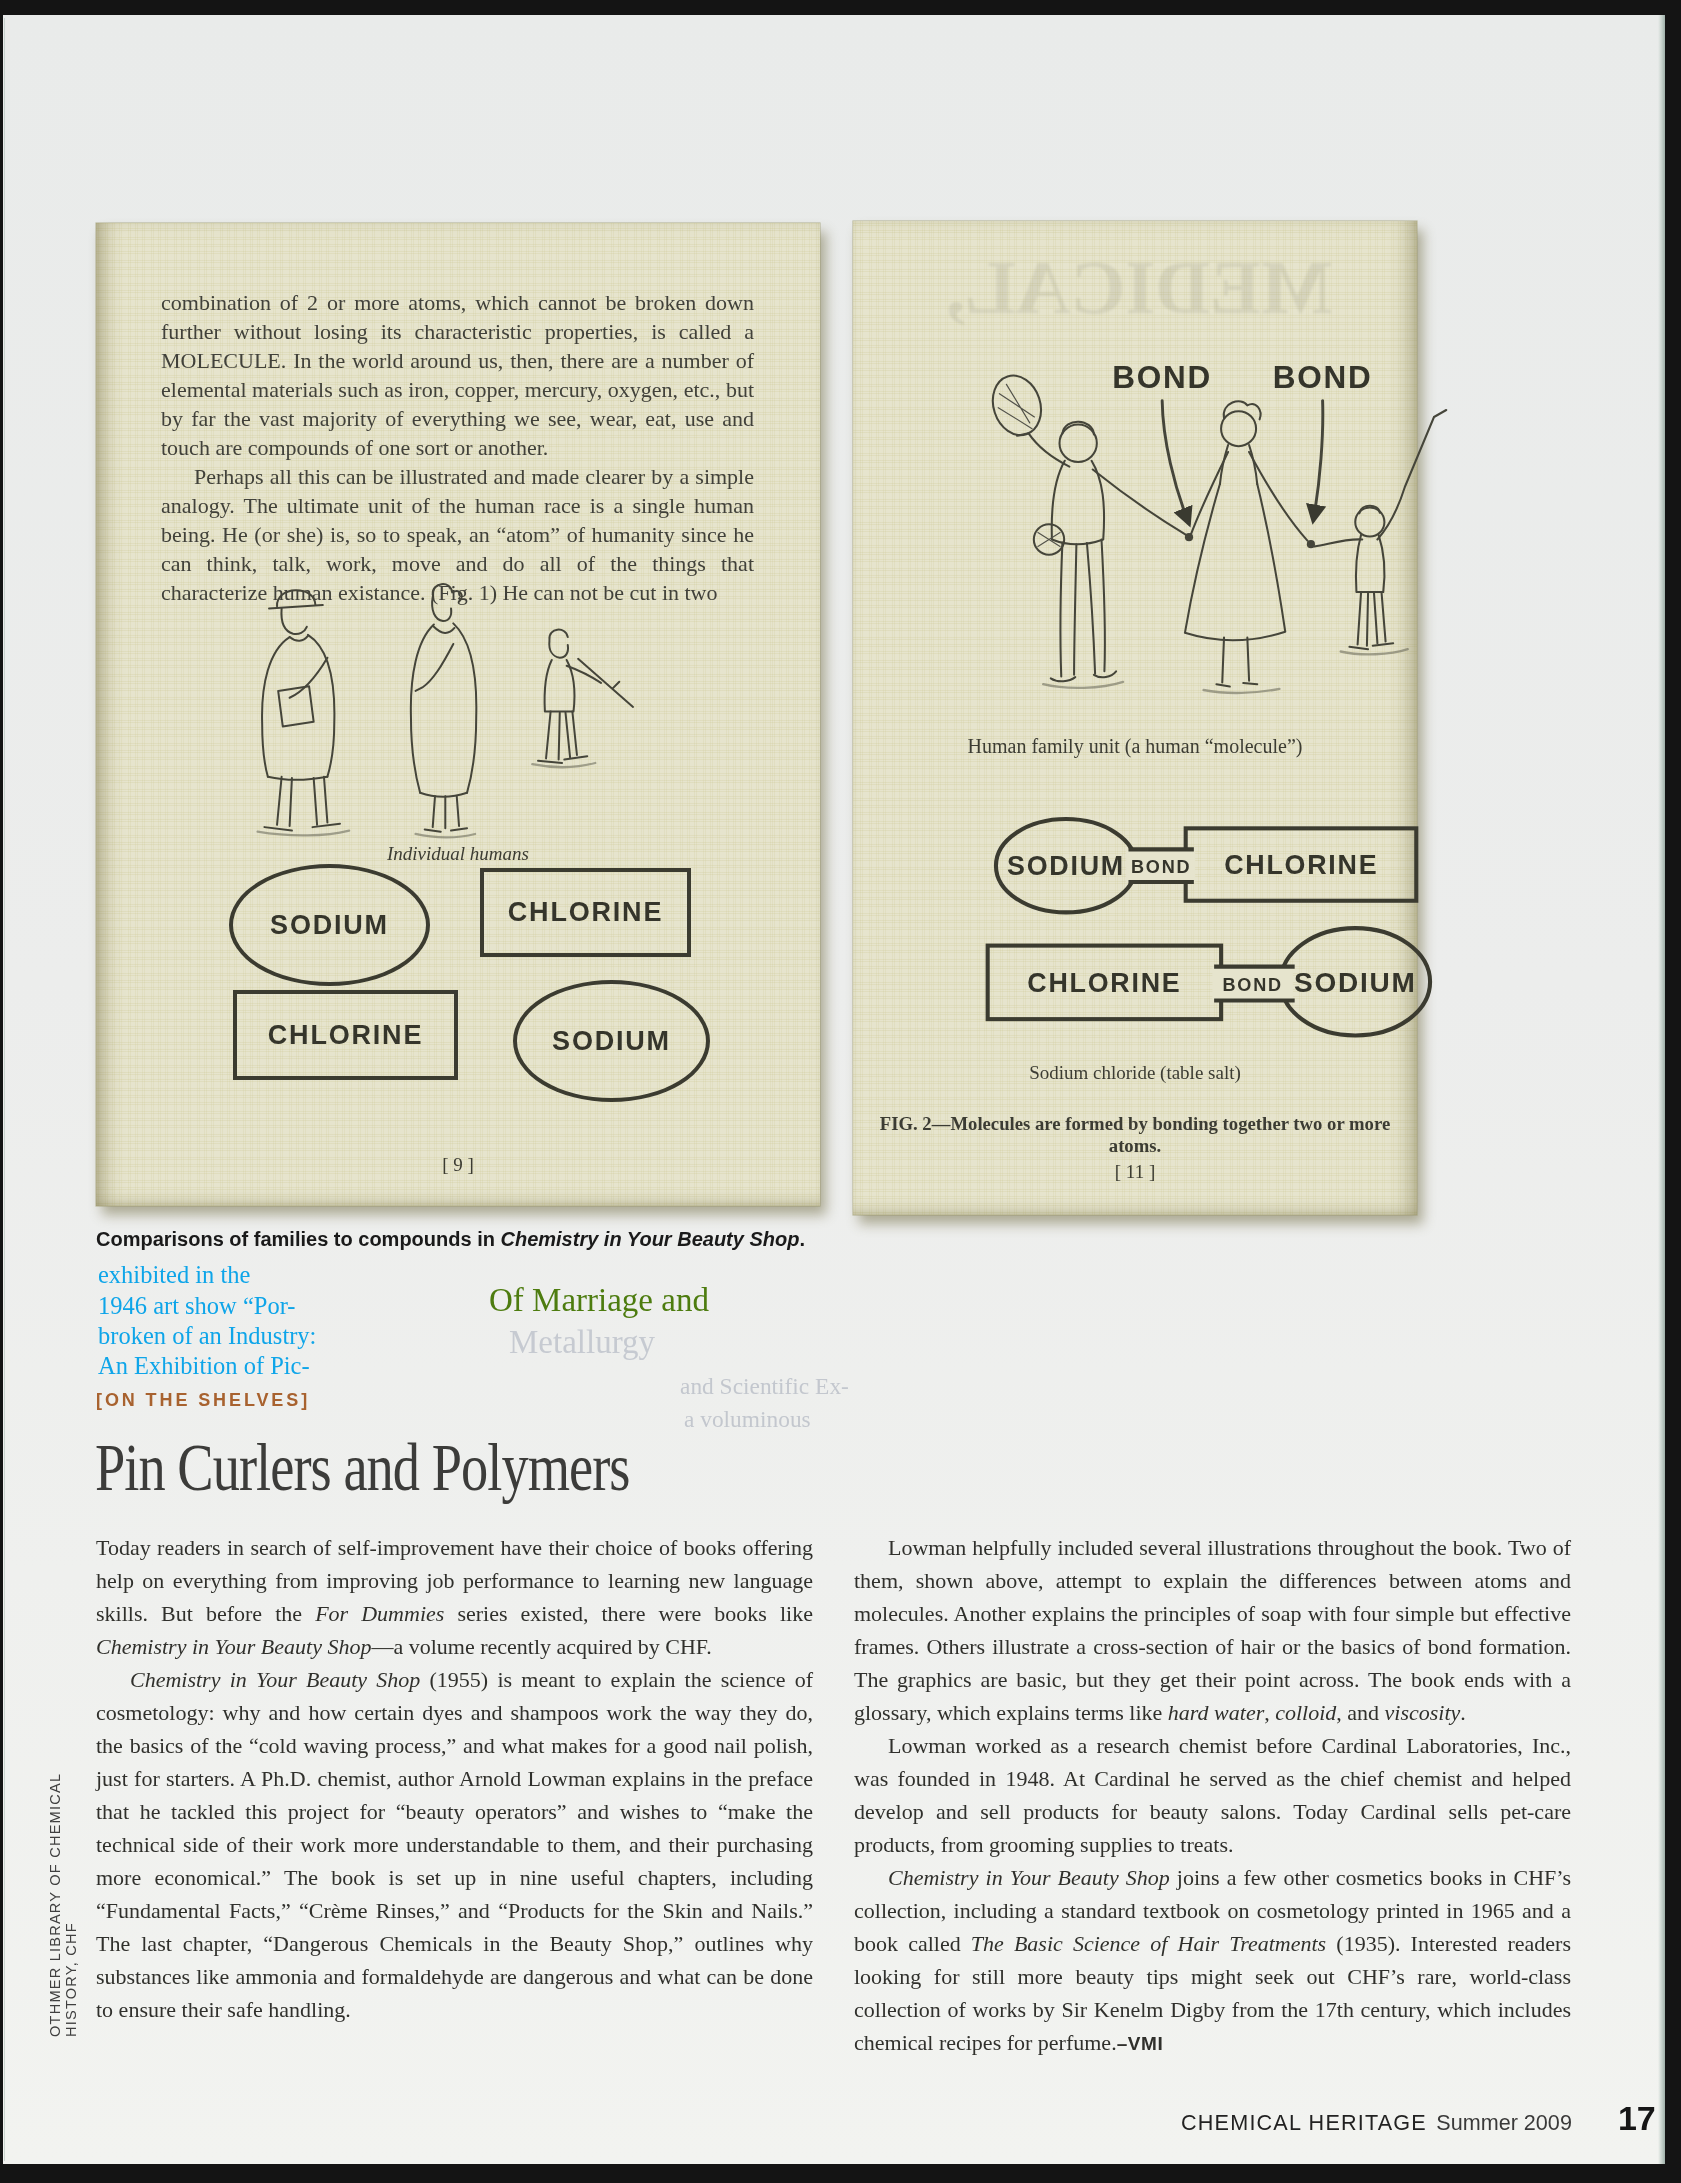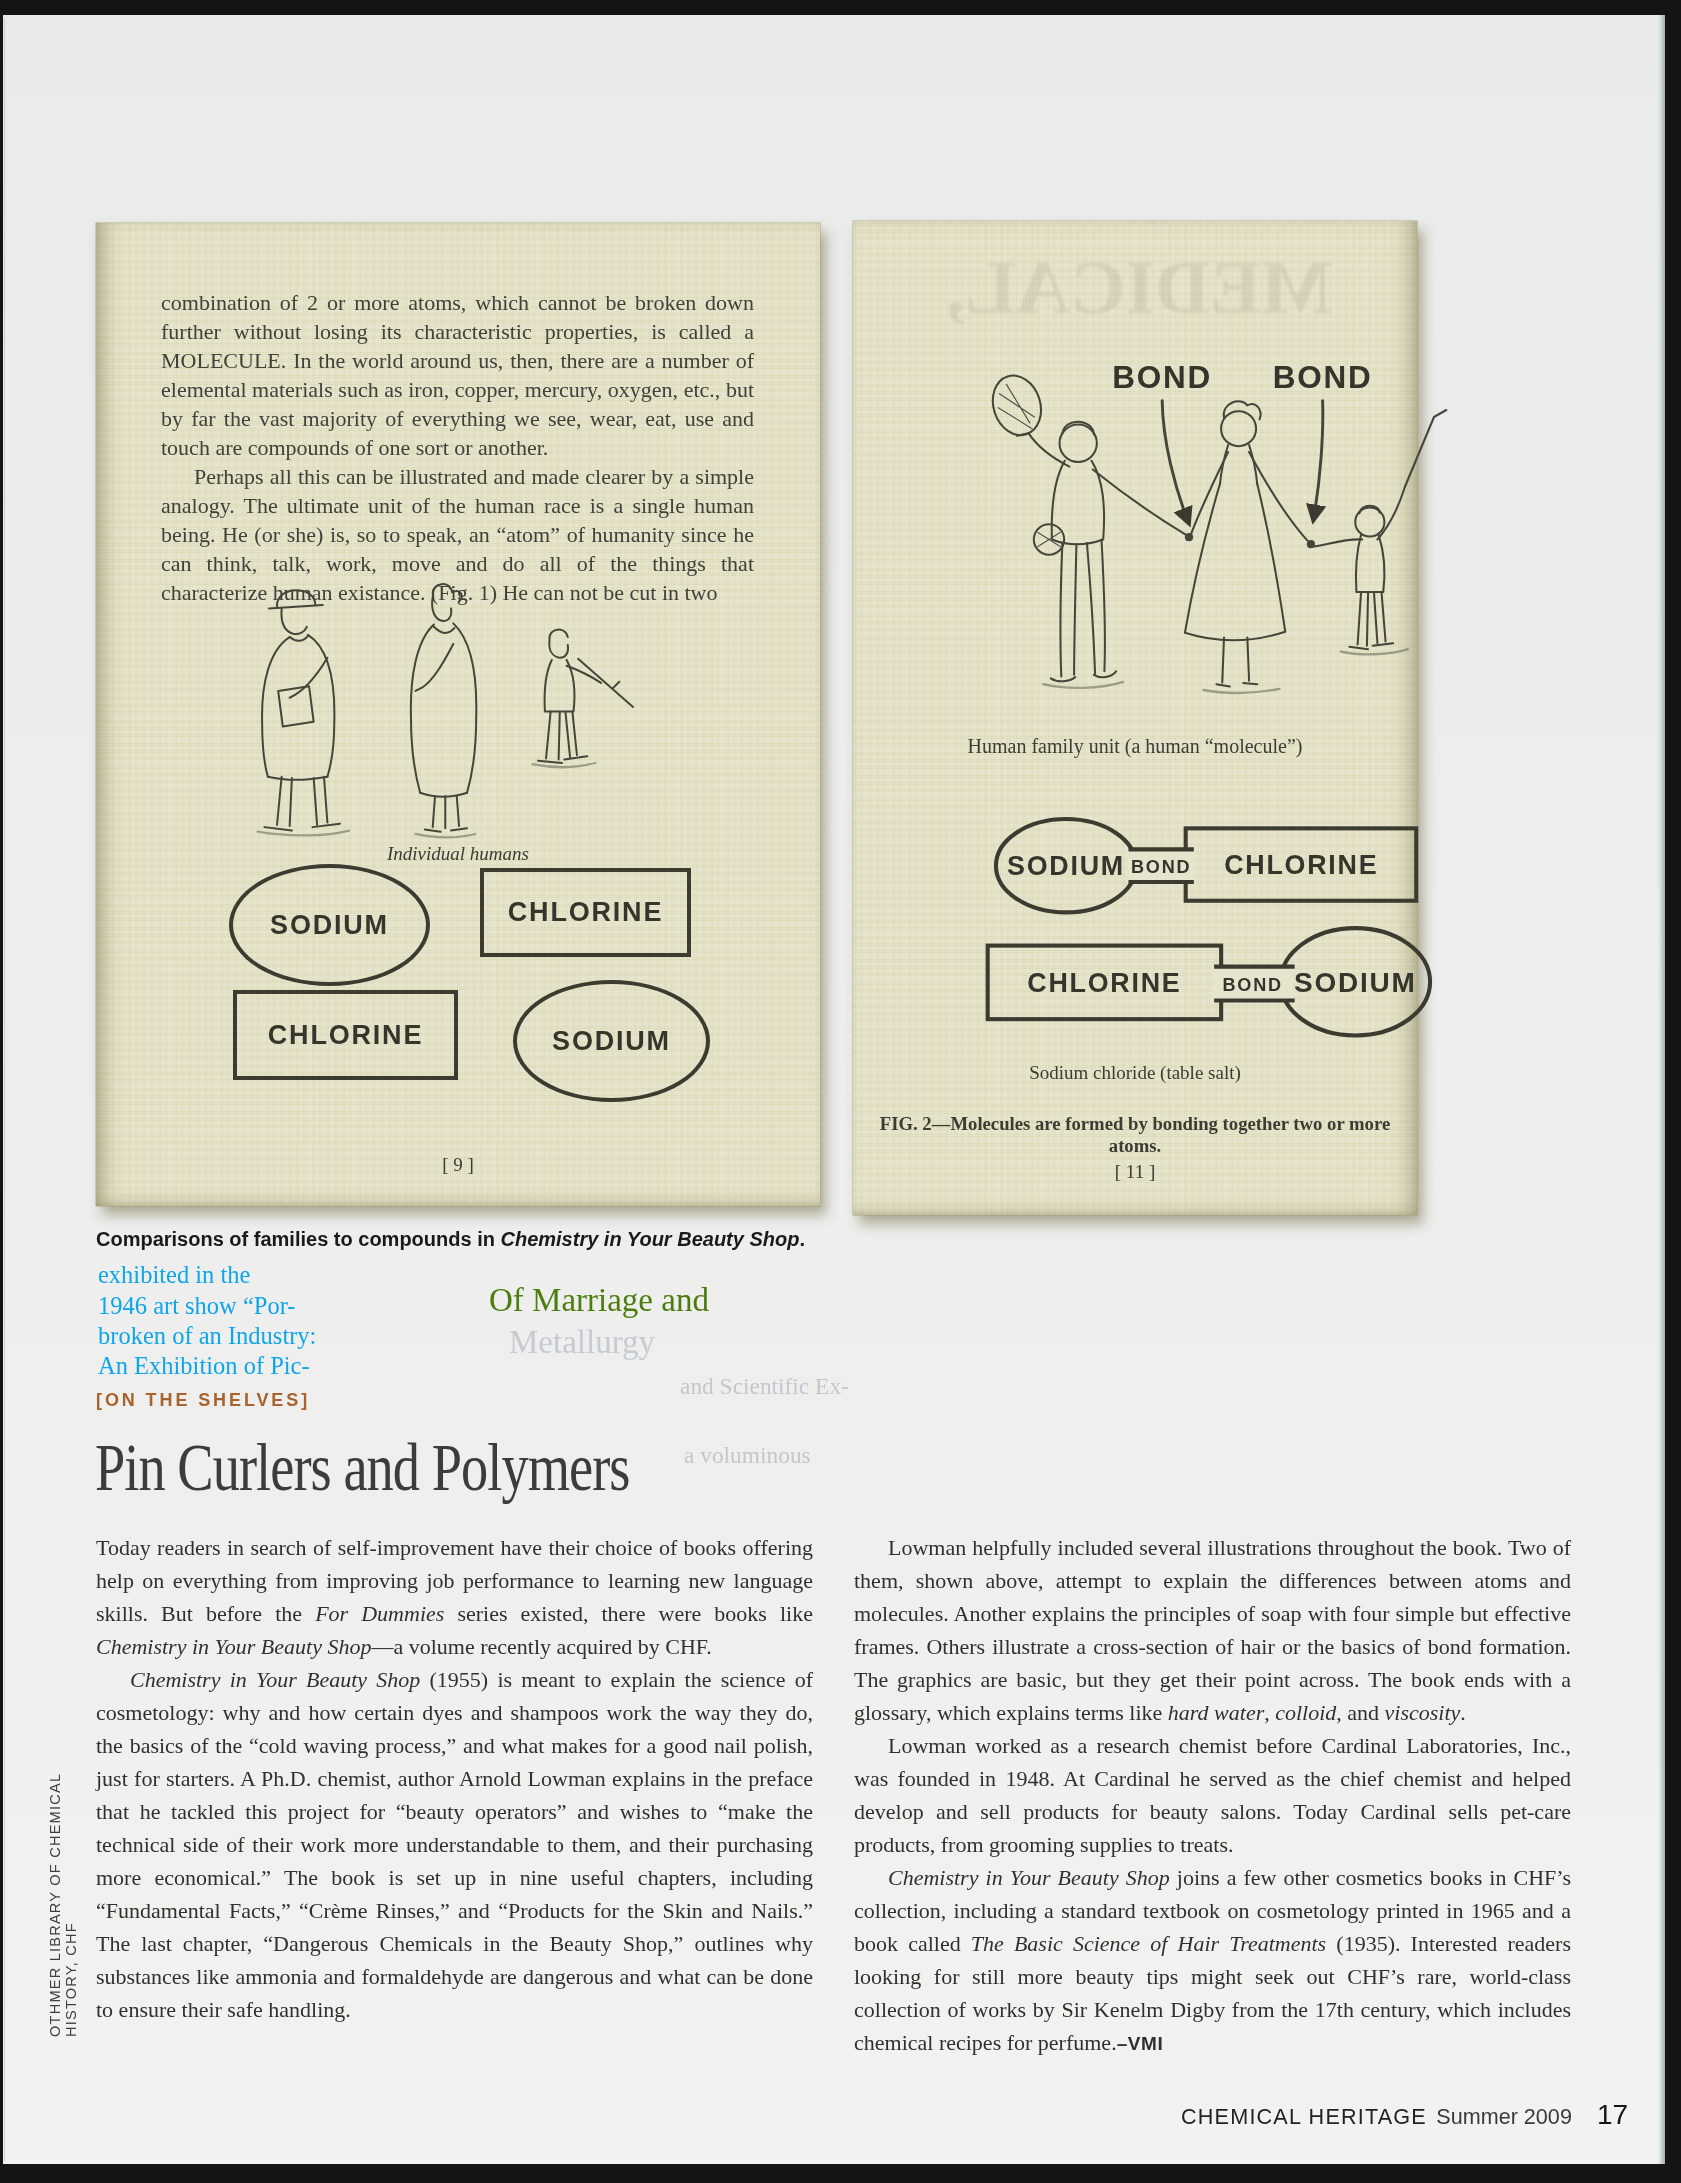--- a/index.html
+++ b/index.html
@@ -119,35 +119,35 @@
     font-family:"Liberation Sans",sans-serif;font-size:14.6px;
     letter-spacing:1.2px;color:#3f3f3f;
   }
   .footer{
     position:absolute;left:1181px;top:2099px;
     display:flex;align-items:baseline;
     font-family:"Liberation Sans",sans-serif;
   }
   .footer .mag{font-weight:normal;font-size:21.6px;letter-spacing:1.2px;color:#222;}
   .footer .issue{font-size:21.6px;color:#3a3a3a;margin-left:9.3px;}
-  .footer .pageno{font-weight:normal;font-size:28px;color:#161616;margin-left:25px;}
+  .footer .pageno{font-weight:bold;font-size:34px;color:#161616;margin-left:46px;}
 </style>
 </head>
 <body>
 
 <div class="sheet"></div>
 <div class="edge-line-left"></div>
 <div class="edge-line-right"></div>
 
 <div class="ghost" style="left:98px;top:1261px;font-size:24.5px;">exhibited in the</div>
 <div class="ghost" style="left:98px;top:1292px;font-size:24.5px;">1946 art show “Por-</div>
 <div class="ghost" style="left:98px;top:1322px;font-size:24.5px;">broken of an Industry:</div>
 <div class="ghost" style="left:98px;top:1352px;font-size:24.5px;">An Exhibition of Pic-</div>
 <div class="ghost" style="left:680px;top:1373px;font-size:23.4px;color:#c3c7ce;">and Scientific Ex-</div>
-<div class="ghost" style="left:684px;top:1442px;font-size:23.4px;color:#c3c7ce;text-align:right;">a voluminous</div>
+<div class="ghost" style="left:684px;top:1406px;font-size:23.4px;color:#c3c7ce;text-align:right;">a voluminous</div>
 <div class="ghost" style="left:489px;top:1282px;font-size:33px;color:#4d7c0f;">Of Marriage and</div>
 <div class="ghost" style="left:509px;top:1324px;font-size:33px;color:#c6cad1;">Metallurgy</div>
 
 <div class="book-page book-left">
 
   <div class="book-text">
     <p>combination of 2 or more atoms, which cannot be broken down further without losing its characteristic properties, is called a MOLECULE. In the world around us, then, there are a number of elemental materials such as iron, copper, mercury, oxygen, etc., but by far the vast majority of everything we see, wear, eat, use and touch are compounds of one sort or another.</p>
     <p class="indent">Perhaps all this can be illustrated and made clearer by a simple analogy. The ultimate unit of the human race is a single human being. He (or she) is, so to speak, an “atom” of humanity since he can think, talk, work, move and do all of the things that characterize human existance. (Fig. 1) He can not be cut in two</p>
   </div>
 

